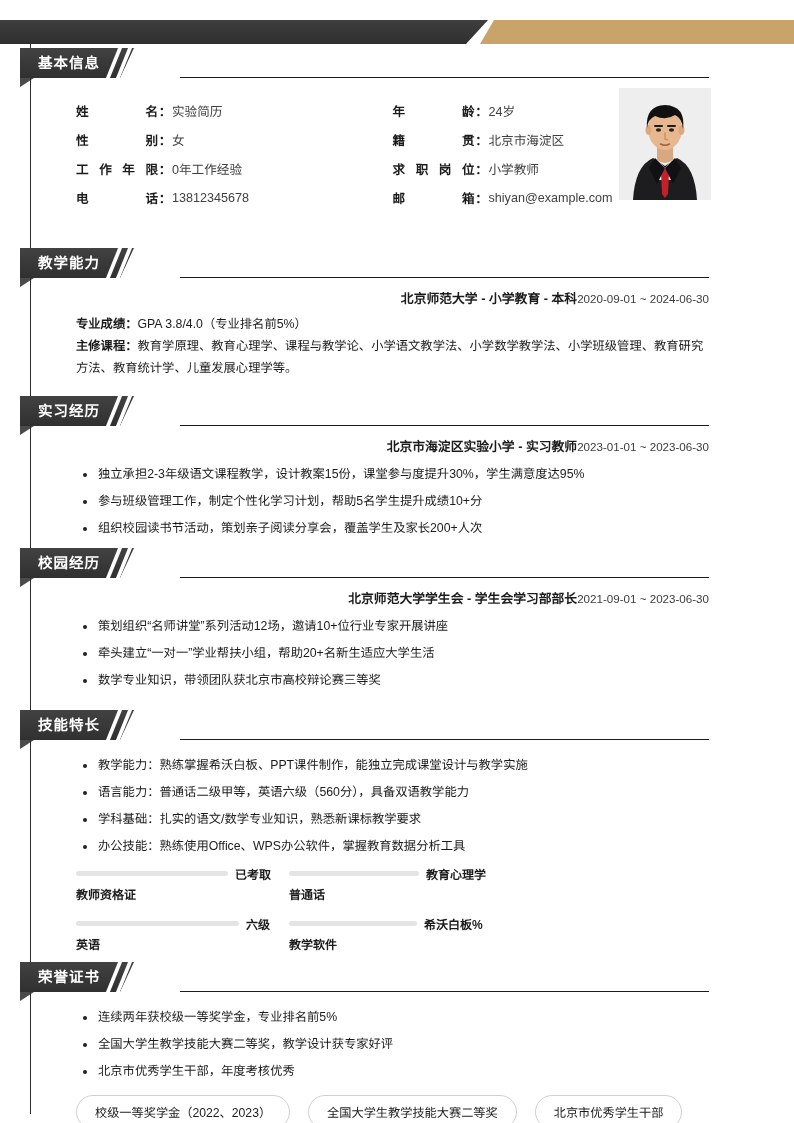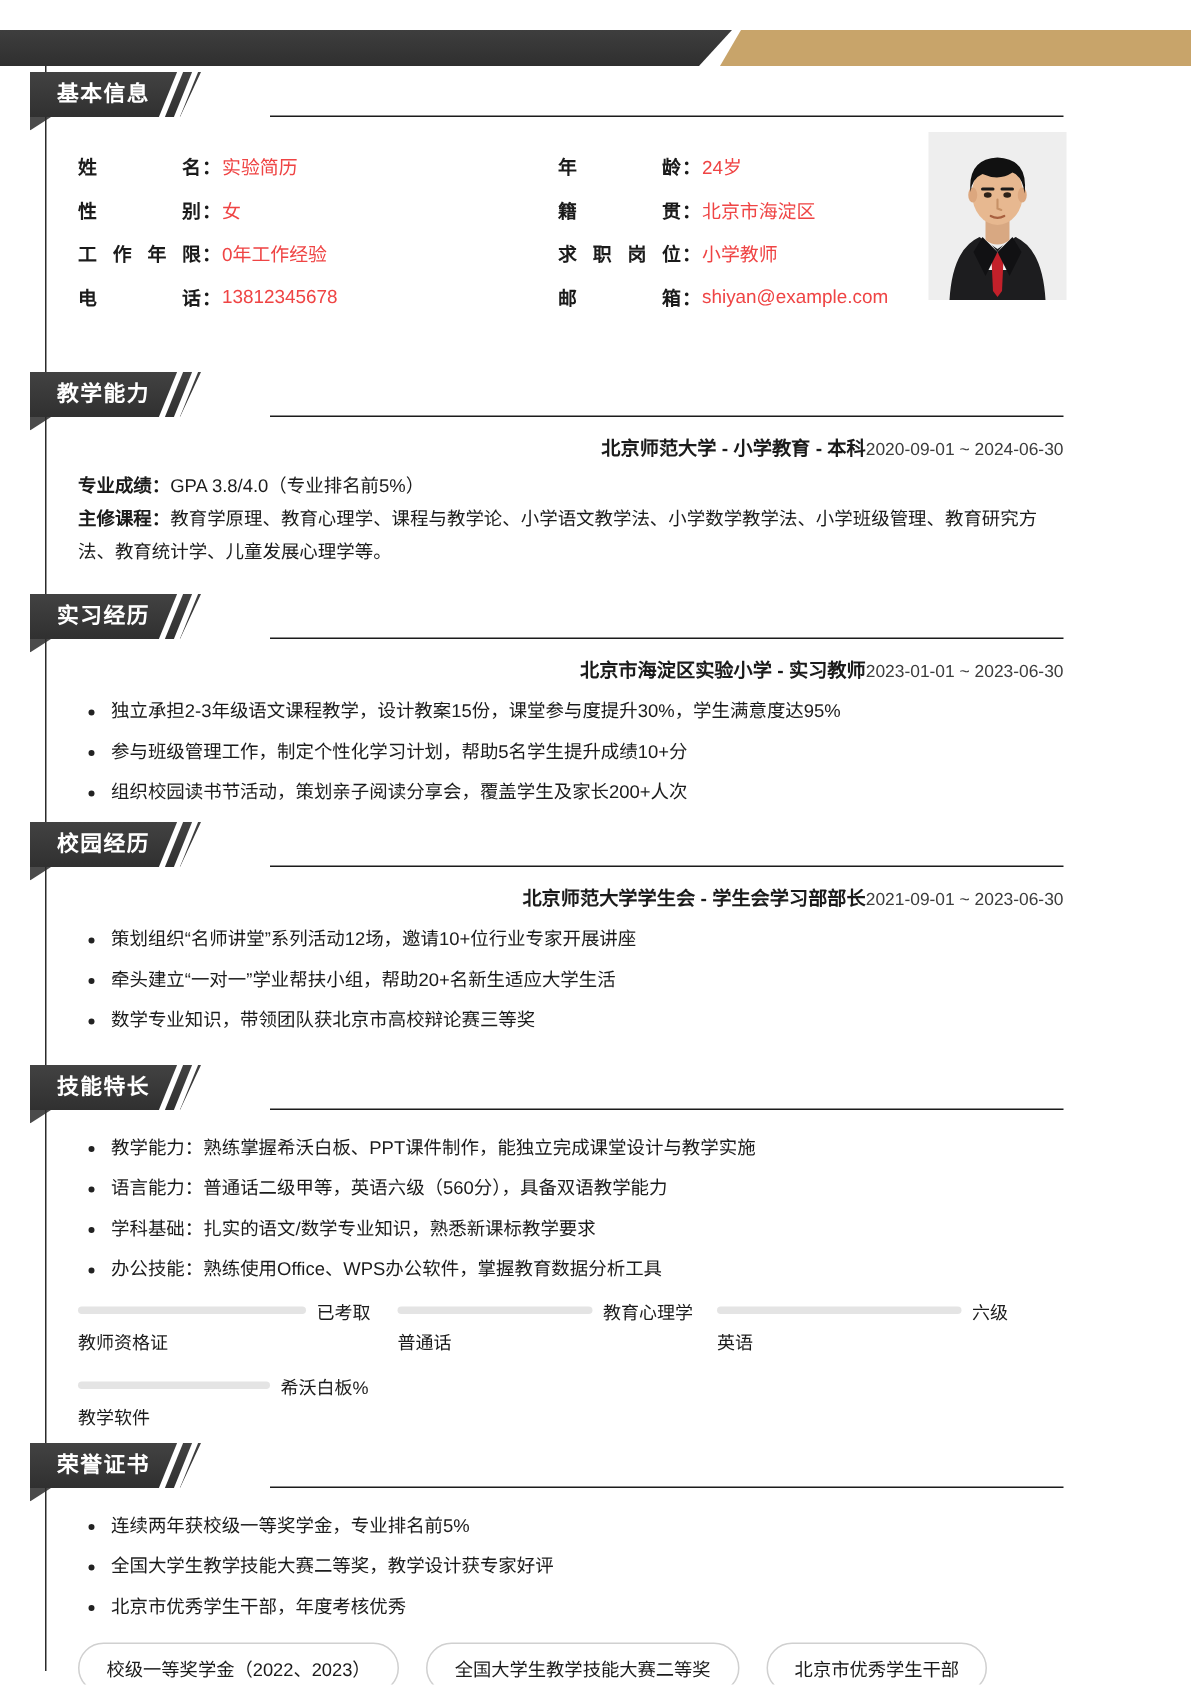--- a/index.html
+++ b/index.html
@@ -58,33 +58,33 @@
   
   .fold{
     position:absolute;left:20px;top:30px;width:14px;height:9px;
     background:#2b2b2b;
     clip-path:polygon(0 0,100% 0,0 100%);
     opacity:.85;
   }
   .rule{
     position:absolute;left:180px;right:31px;top:29px;height:1px;background:#1b1b1b;
   }
-  .sec-body{padding:10px 31px 0 52px;}
+  .sec-body{padding:10px 31px 0 76px;}
 
   
   .info-grid{position:relative;display:flex;gap:0;padding-top:8px;}
   .info-col{width:320px;}
   .info-row{display:flex;align-items:center;height:29px;font-size:12.6px;}
   .info-label{
     width:82px;display:inline-block;
     text-align-last:justify;text-align:justify;
     font-weight:700;color:#1b1b1b;letter-spacing:0;
   }
   .info-colon{width:14px;text-align:center;font-weight:700;}
-  .info-value{font-size:12.6px;color:#ef4444;}
+  .info-value{font-size:12.6px;color:#404040;}
   .photo{
     position:absolute;right:-2px;top:0;width:92px;height:112px;
     background:#efefef;overflow:hidden;
   }
   .photo svg{display:block;}
 
   
   .entry-head{display:flex;justify-content:flex-end;align-items:baseline;margin-bottom:6px;}
   .entry-title{font-size:12.8px;font-weight:700;}
   .entry-date{font-size:11.6px;color:#3c3c3c;white-space:nowrap;}
@@ -94,21 +94,21 @@
   ul.bul li{
     position:relative;padding-left:22px;font-size:12.3px;line-height:27px;
   }
   ul.bul li::before{
     content:"";position:absolute;left:7px;top:12px;
     width:4px;height:4px;border-radius:50%;background:#222;
   }
   ul.bul li b{font-weight:400;}
 
   
-  .bars{display:flex;flex-wrap:wrap;padding-top:6px;}
+  .bars{display:flex;flex-wrap:wrap;padding-top:6px;font-weight:bold;}
   .bar-item{width:213px;margin-bottom:14px;}
   .bar-line{display:flex;align-items:center;gap:7px;height:14px;}
   .bar-track{flex:0 0 auto;height:5px;border-radius:3px;background:#e4e4e4;}
   .bar-level{font-size:12px;color:#1b1b1b;white-space:nowrap;}
   .bar-name{font-size:12px;color:#1b1b1b;margin-top:5px;}
 
   
   .tags{display:flex;gap:18px;padding-top:10px;flex-wrap:wrap;}
   .tag{
     border:1px solid #d0d0d0;border-radius:17px;

